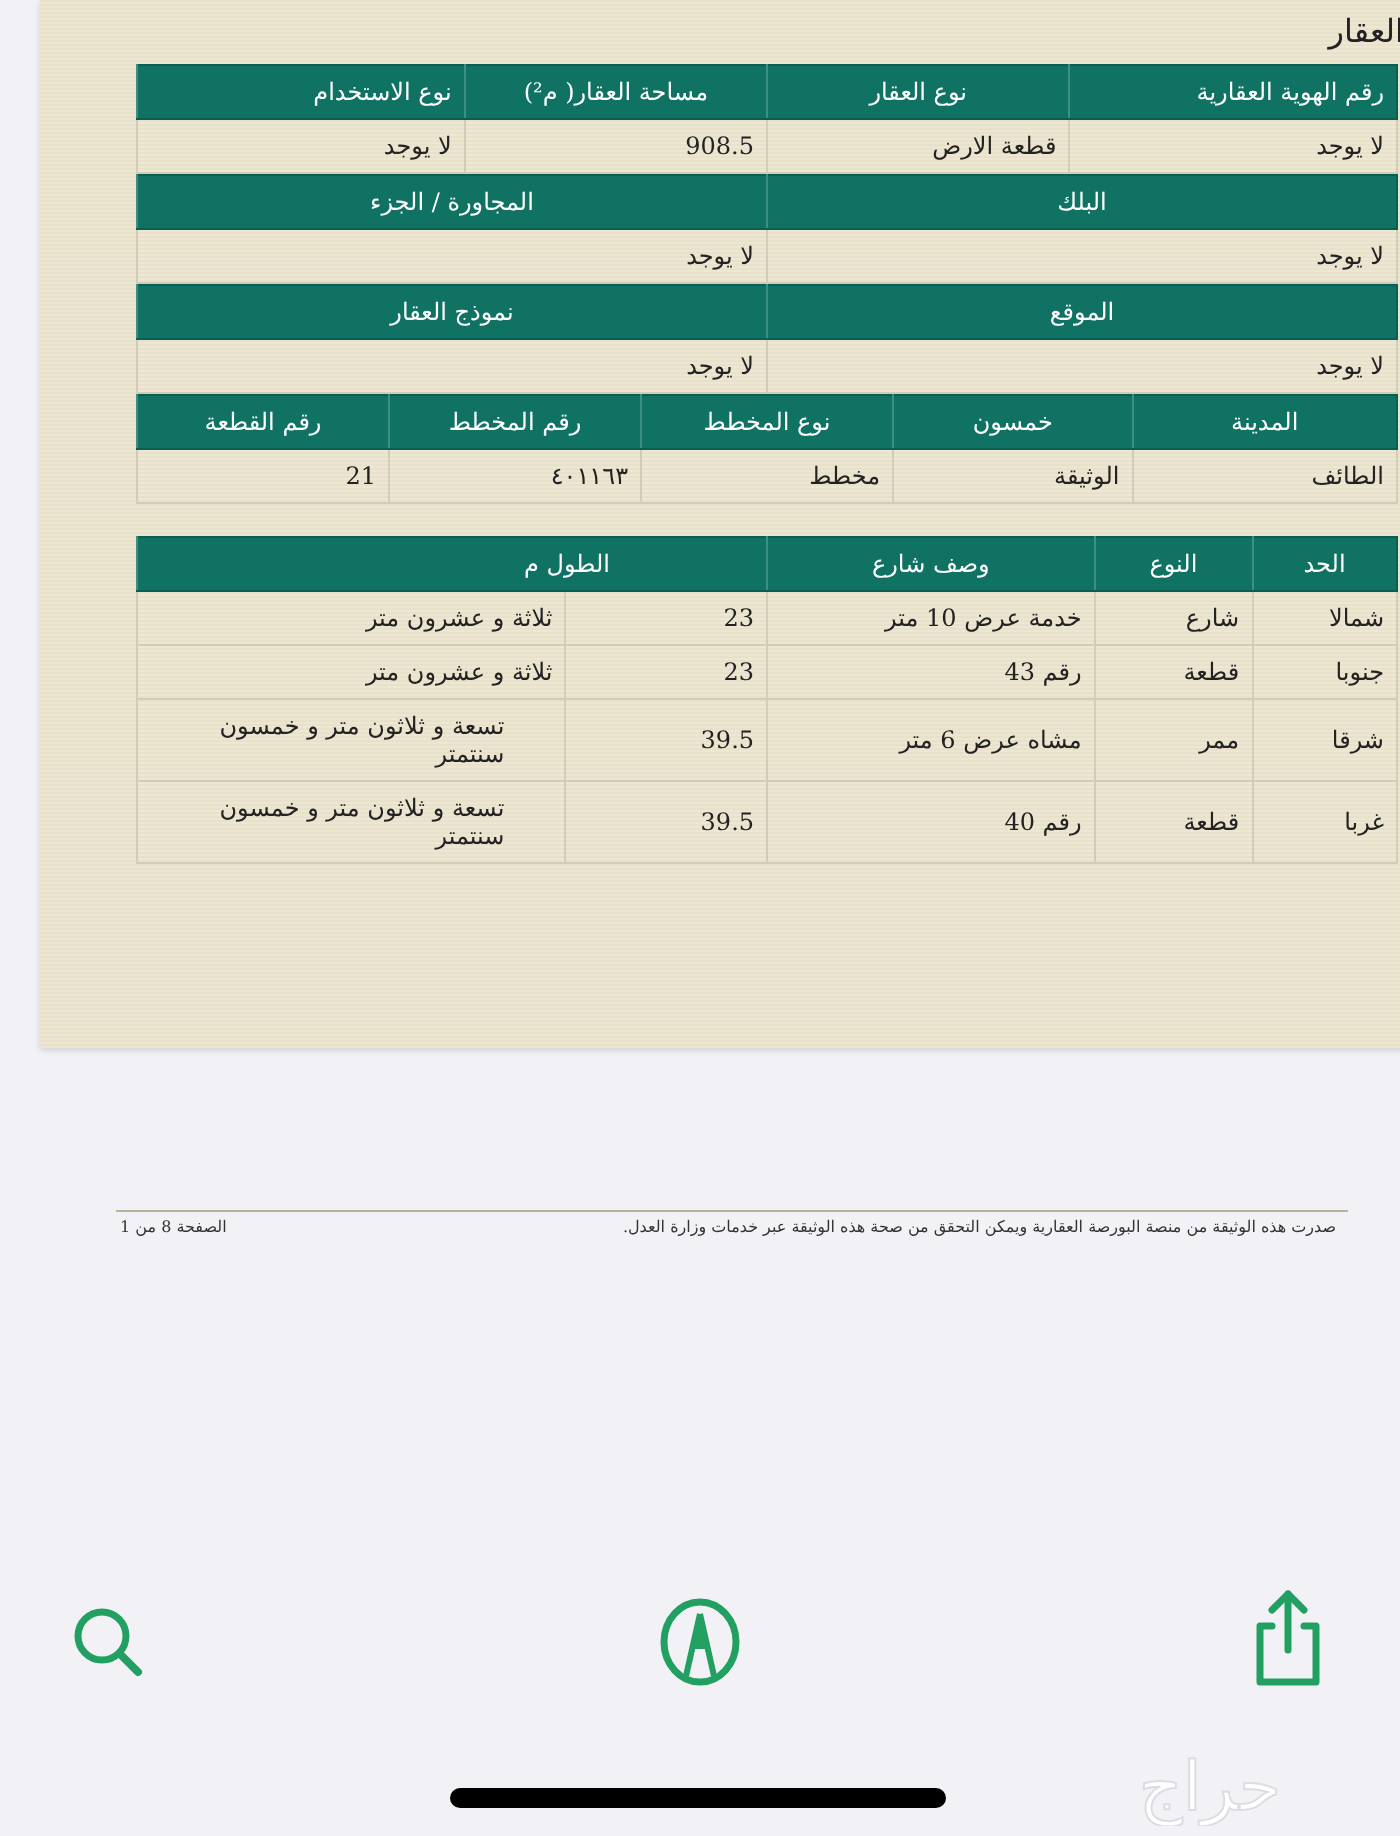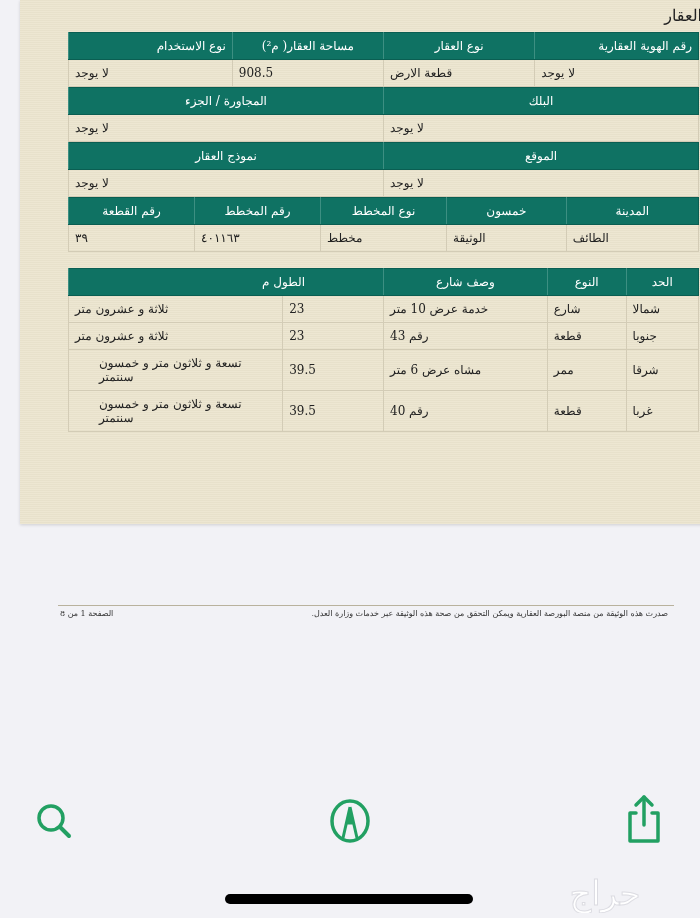--- a/index.html
+++ b/index.html
@@ -23,21 +23,21 @@
     position:absolute; left:48px; width:631px;
     border-collapse:collapse; direction:rtl; table-layout:fixed;
   }
   table.grid th {
     background:#0f7263; color:#fff; font-weight:normal;
     font-size:12px; height:26px; padding:0 6px;
     border:1px solid #0a5e52;
     border-left:1px solid #3d8f82;
   }
   table.grid td {
-    font-size:12px; color:#222; text-align:left;
+    font-size:12px; color:#222; text-align:right;
     height:26px; padding:0 6px;
     border:1px solid #d3ccb6;
   }
   table.grid th.c { text-align:center; }
   .t1 { top:32px; }
   .t2 { top:87px; }
   .t3 { top:142px; }
   .t4 { top:197px; }
   .t5 { top:268px; }
   .t5 td { height:27px; }
@@ -133,21 +133,21 @@
       <th class="c">خمسون</th>
       <th class="c">نوع المخطط</th>
       <th class="c">رقم المخطط</th>
       <th class="c">رقم القطعة</th>
     </tr>
     <tr>
       <td>الطائف</td>
       <td>الوثيقة</td>
       <td>مخطط</td>
       <td>٤٠١١٦٣</td>
-      <td>٣٩</td>
+      <td>21</td>
     </tr>
   </tbody>
     </table>
 
   <table class="grid t5">
     <colgroup>
         <col style="width:11.5%">
         <col style="width:12.5%">
         <col style="width:26%">
         <col style="width:16%">
@@ -186,21 +186,21 @@
       <td class="tall">قطعة</td>
       <td class="tall">رقم 40</td>
       <td class="tall">39.5</td>
       <td class="tall" style="padding:0 30px">تسعة و ثلاثون متر و خمسون سنتمتر</td>
     </tr>
   </tbody>
     </table>
 
   <div class="footer-line"></div>
   <div class="footer-note">صدرت هذه الوثيقة من منصة البورصة العقارية ويمكن التحقق من صحة هذه الوثيقة عبر خدمات وزارة العدل.</div>
-  <div class="footer-page">الصفحة 1 من 8</div>
+  <div class="footer-page">الصفحة 8 من 1</div>
 </div>
 
 <div class="toolbar-btn" style="left:30px;top:797px">
   <svg width="44" height="44" viewBox="0 0 44 44">
     <circle cx="19" cy="19" r="12" fill="none" stroke="#22a062" stroke-width="3.5"></circle>
     <line x1="28" y1="28" x2="37" y2="37" stroke="#22a062" stroke-width="4" stroke-linecap="round"></line>
   </svg>
 </div>
 
 <div class="toolbar-btn" style="left:326px;top:797px">

